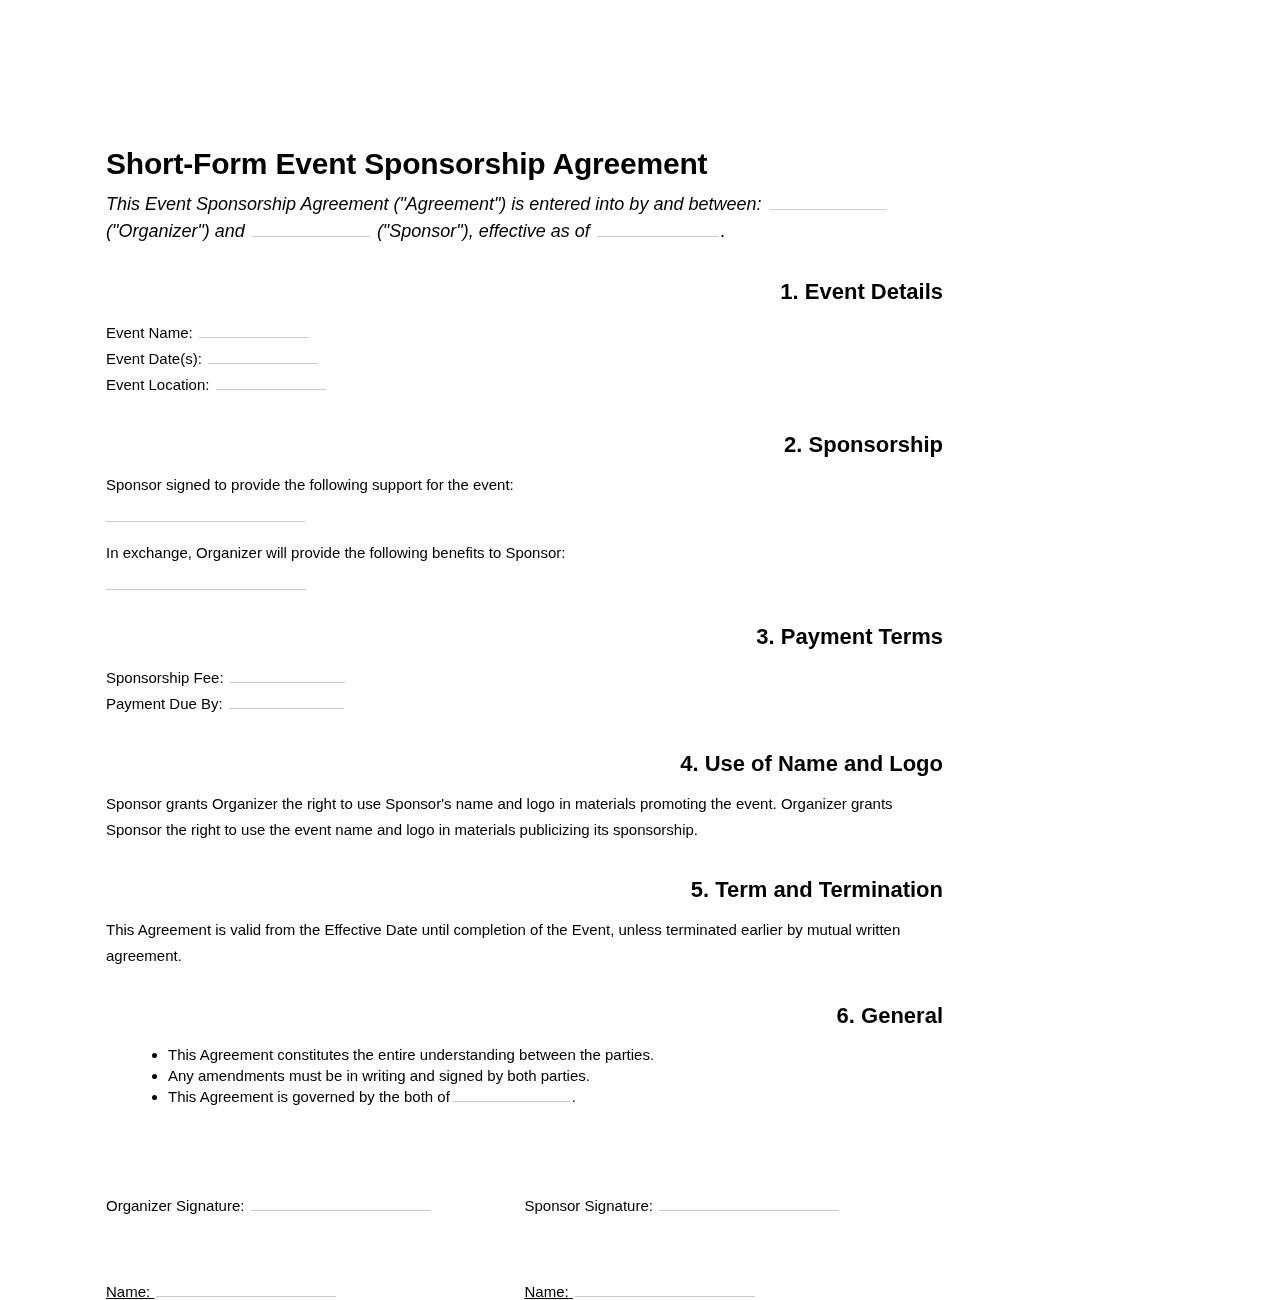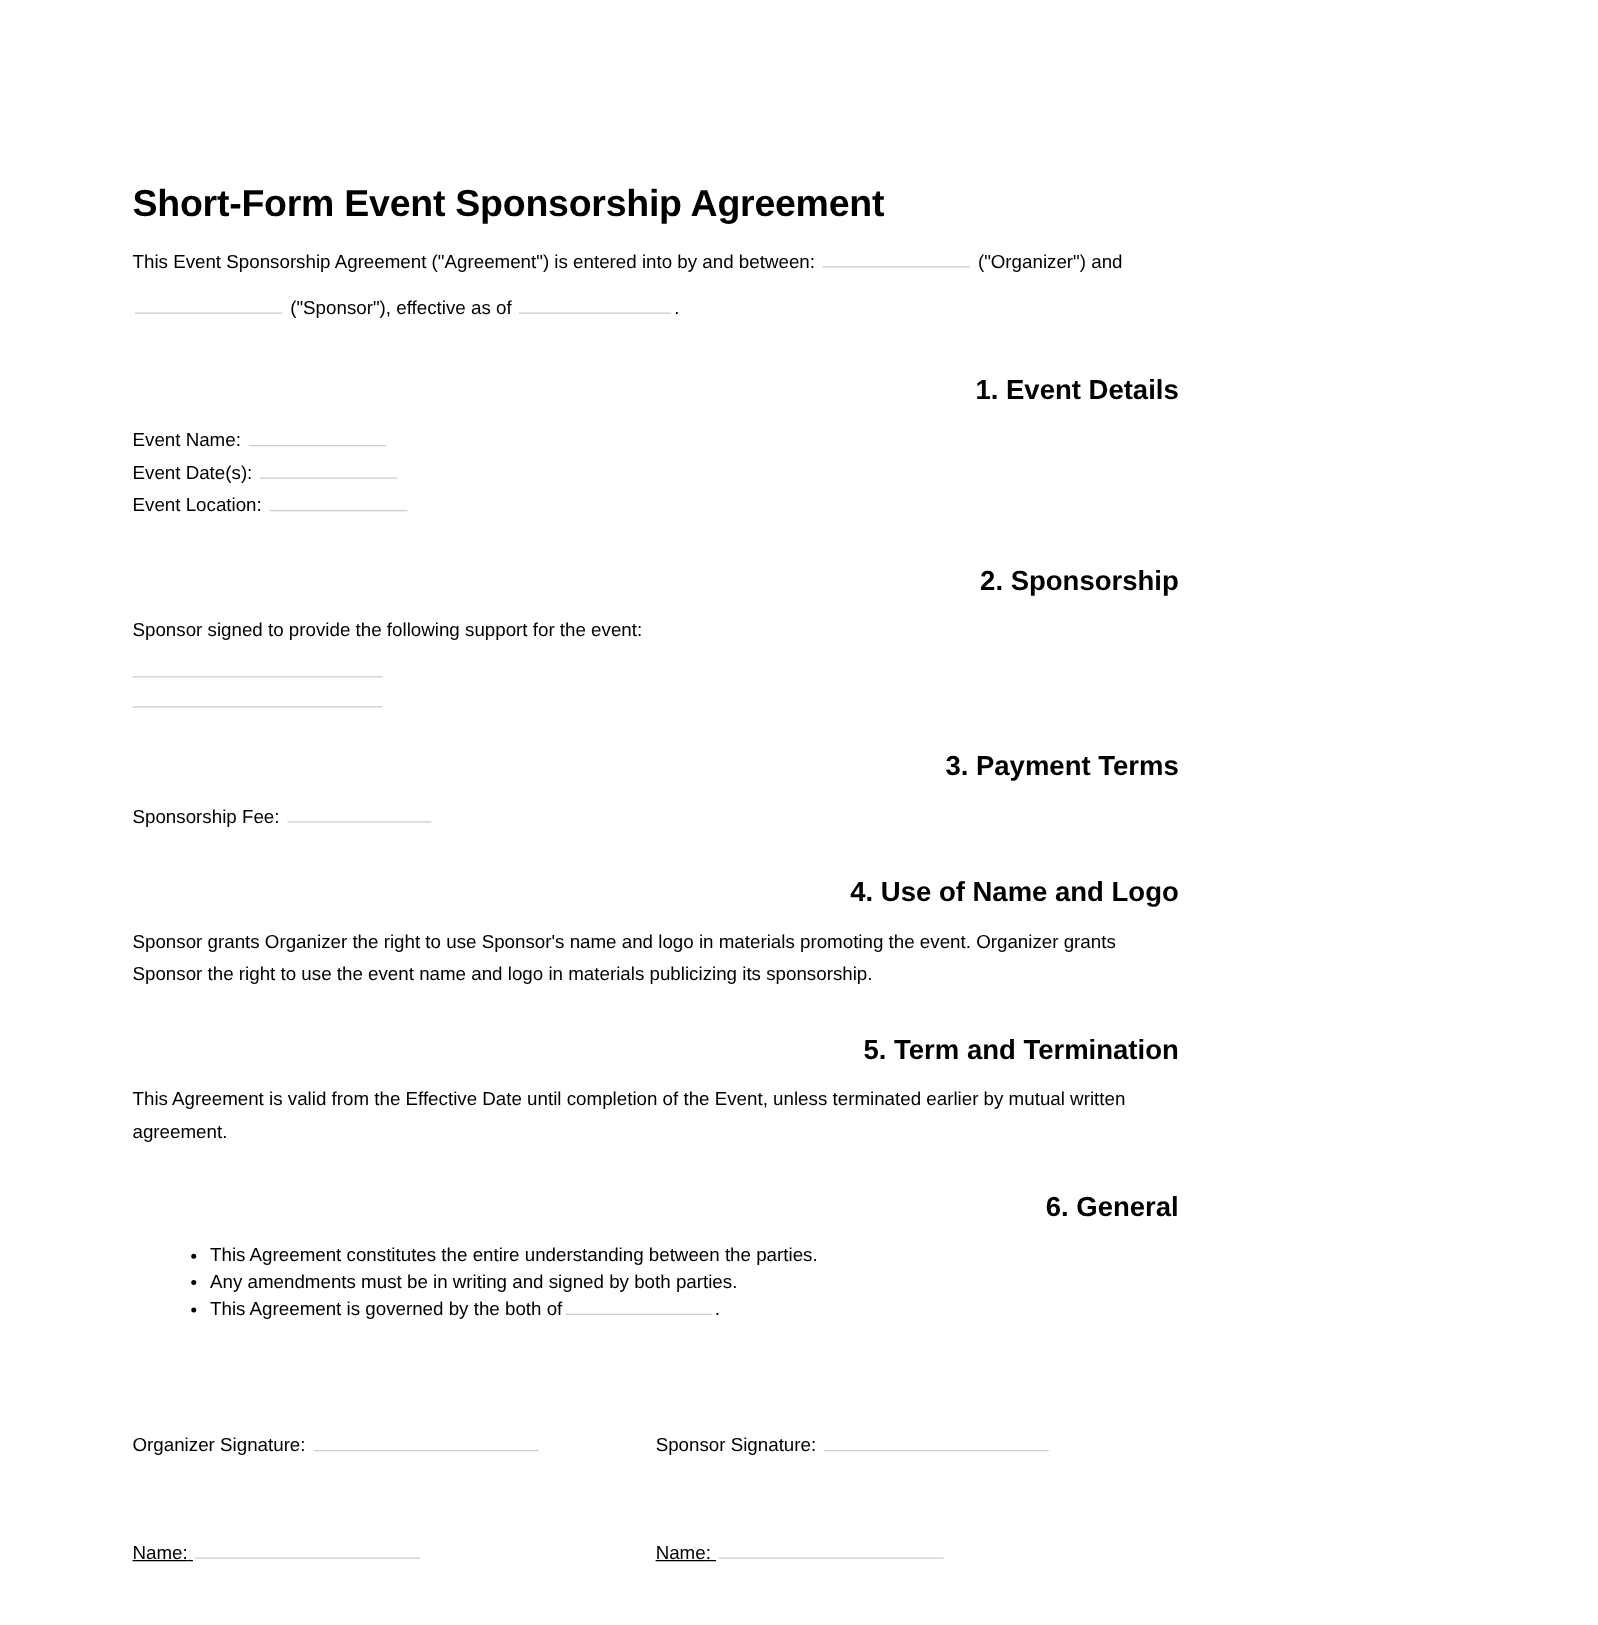--- a/index.html
+++ b/index.html
@@ -27,24 +27,25 @@
 
   .doc-title {
     font-size: 30px;
     font-weight: bold;
     line-height: 1.18;
     margin: 0 0 10px 0;
     letter-spacing: -0.2px;
   }
 
   .intro {
-    font-size: 15px;
-    line-height: 37px;
+    font-size: 18px;
+    line-height: 27px;
     margin: 0 0 6px 0;
     max-width: 1060px;
+    font-style: italic;
   }
 
   h2.section {
     font-size: 22px;
     font-weight: bold;
     margin: 34px 0 14px 0;
     line-height: 1.2;
     text-align: right;
   }
 
@@ -145,26 +146,31 @@
   <p class="field-line">
     <span>Event Location:</span>
     <span class="blank w-field"></span>
   </p>
 
   <h2 class="section">2. Sponsorship</h2>
 
   <p class="para">Sponsor signed to provide the following support for the event:</p>
   <div class="blank-row"></div>
 
+  <p class="para">In exchange, Organizer will provide the following benefits to Sponsor:</p>
   <div class="blank-row tight"></div>
 
   <h2 class="section">3. Payment Terms</h2>
 
   <p class="field-line">
     <span>Sponsorship Fee:</span>
+    <span class="blank w-fee"></span>
+  </p>
+  <p class="field-line">
+    <span>Payment Due By:</span>
     <span class="blank w-fee"></span>
   </p>
 
   <h2 class="section">4. Use of Name and Logo</h2>
   <p class="para">Sponsor grants Organizer the right to use Sponsor's name and logo in materials promoting the event. Organizer grants Sponsor the right to use the event name and logo in materials publicizing its sponsorship.</p>
 
   <h2 class="section">5. Term and Termination</h2>
   <p class="para">This Agreement is valid from the Effective Date until completion of the Event, unless terminated earlier by mutual written agreement.</p>
 
   <h2 class="section">6. General</h2>

